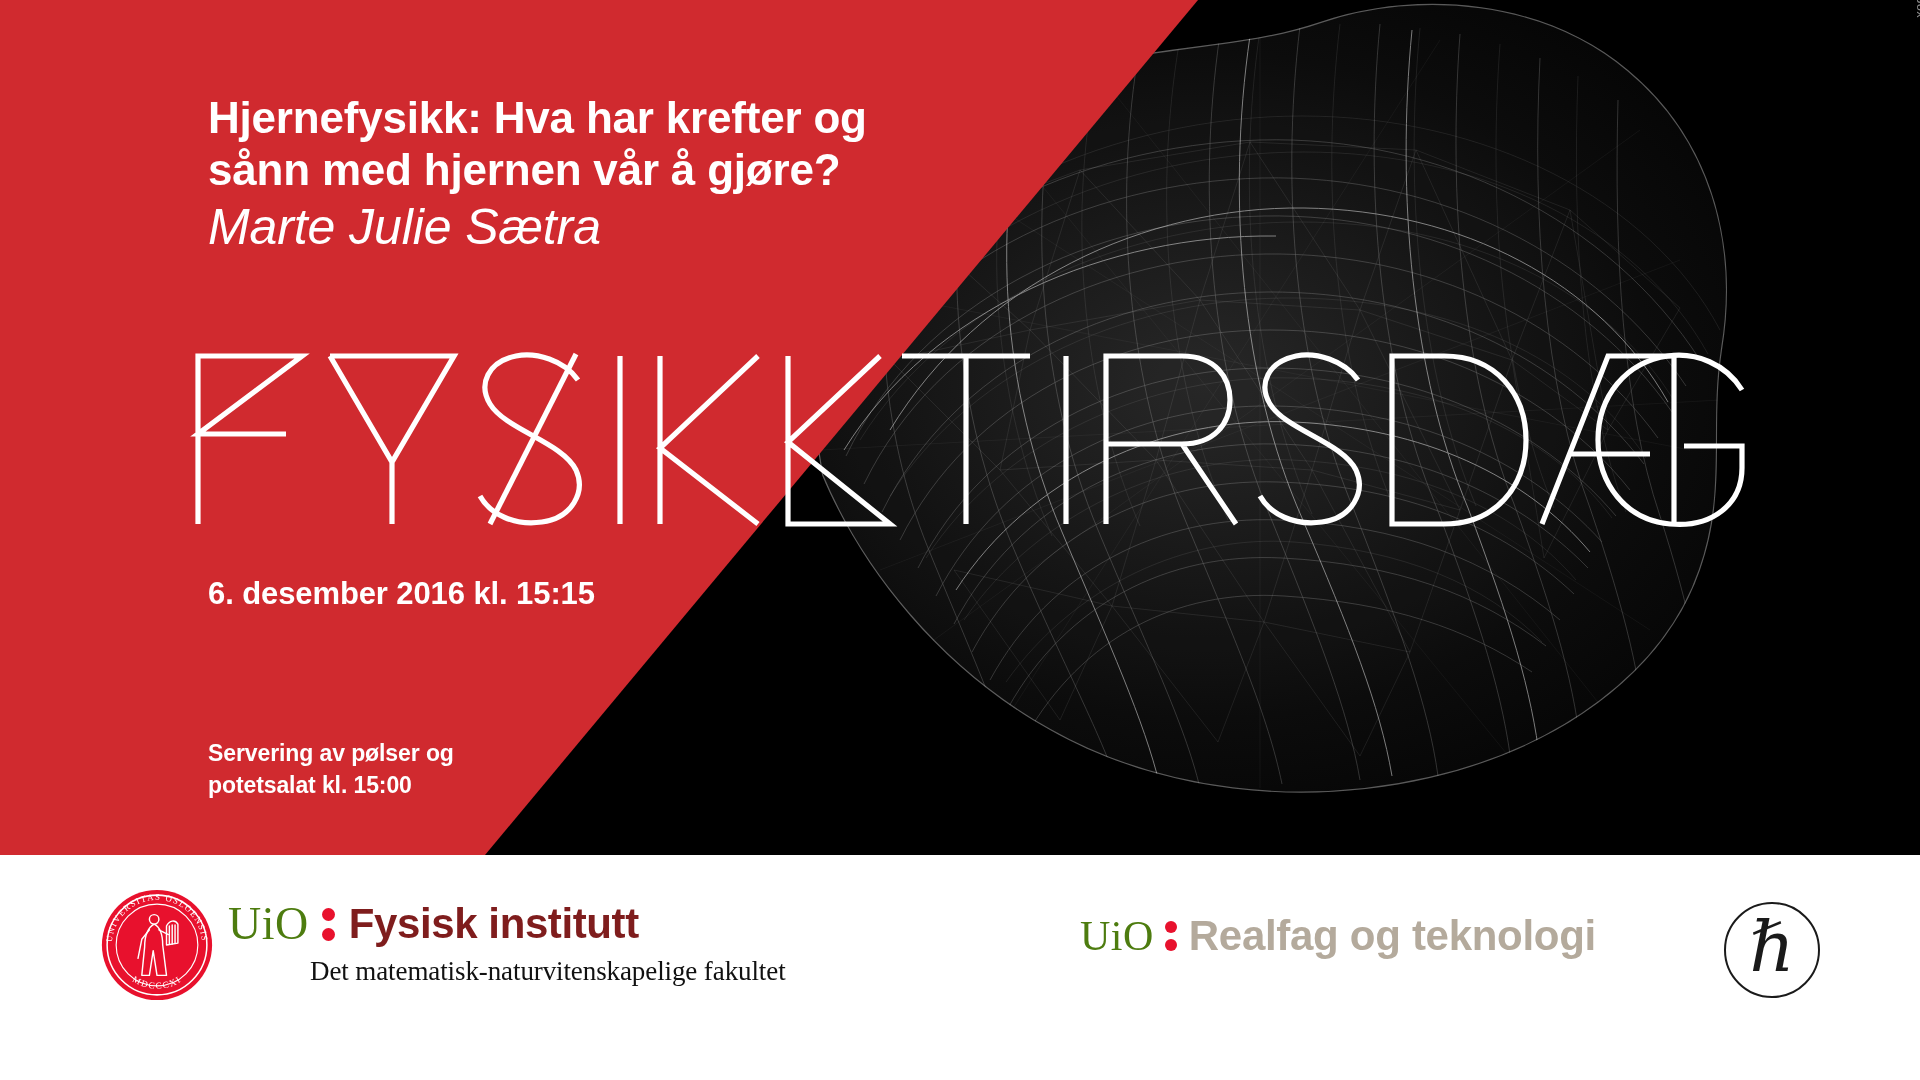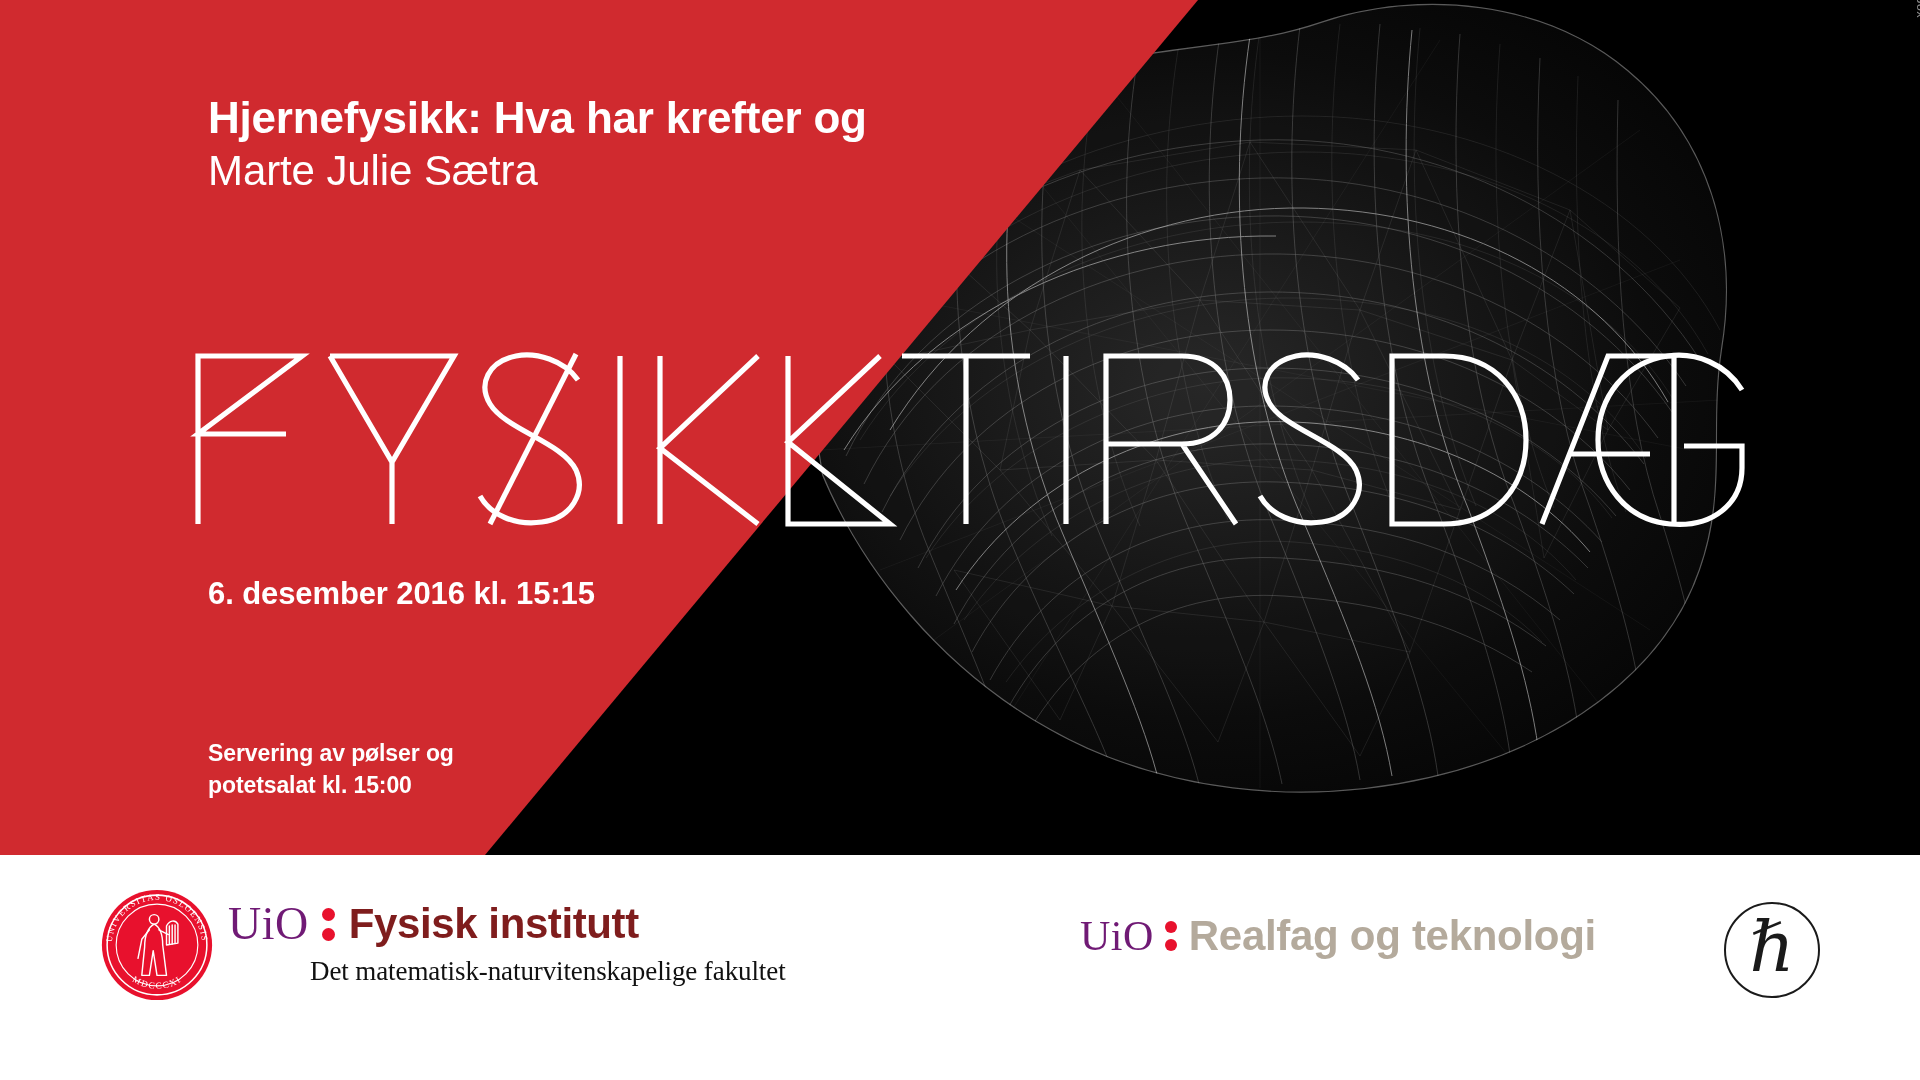--- a/index.html
+++ b/index.html
@@ -51,25 +51,26 @@
     width: 820px;
     color: #ffffff;
   }
   .headline .ttl {
     font-size: 44px;
     font-weight: 700;
     line-height: 1.18;
     letter-spacing: -0.2px;
   }
   .headline .speaker {
-    font-size: 42px;
+    font-size: 50px;
     font-weight: 400;
     line-height: 1.18;
     margin-top: 2px;
     letter-spacing: -0.1px;
+    font-style: italic;
   }
 
   
   .wordmark {
     position: absolute;
     left: 190px; top: 338px;
     width: 1560px; height: 190px;
     pointer-events: none;
   }
   .wordmark svg { display: block; width: 100%; height: 100%; }
@@ -129,21 +130,21 @@
     position: absolute;
     left: 228px; top: 46px;
     display: flex;
     flex-direction: column;
   }
   .lk-row { display: flex; align-items: center; }
   .uio-mark {
     font-family: "Liberation Serif", serif;
     font-size: 46px;
     font-weight: 400;
-    color: #701a75;
+    color: #4d7c0f;
     letter-spacing: 0.5px;
     line-height: 1;
   }
   .uio-colon {
     display: inline-flex;
     flex-direction: column;
     gap: 7px;
     margin: 0 14px 0 13px;
   }
   .uio-colon i {
@@ -318,20 +319,21 @@
                    C 1150 500, 1168 560, 1140 640 C 1105 742, 1000 818, 870 848
                    C 740 878, 600 862, 490 800 C 378 738, 300 636, 262 545 Z" fill="none" stroke="#ffffff" stroke-width="2.4"></path>
         </g>
       </svg>
     </div>
 
     <div class="red-wedge"></div>
 
     <div class="headline">
       <div class="ttl">Hjernefysikk: Hva har krefter og</div>
+      <div class="ttl">sånn med hjernen vår å gjøre?</div>
       <div class="speaker">Marte Julie Sætra</div>
     </div>
 
     <div class="wordmark">
       <svg viewBox="0 0 1560 190" aria-hidden="true">
         <g fill="none" stroke="#ffffff" stroke-width="5.2" stroke-linecap="butt" stroke-linejoin="miter">
 
           <g>
             <path d="M8 186 L8 18 L112 18 L8 96 L96 96"></path>
           </g>

